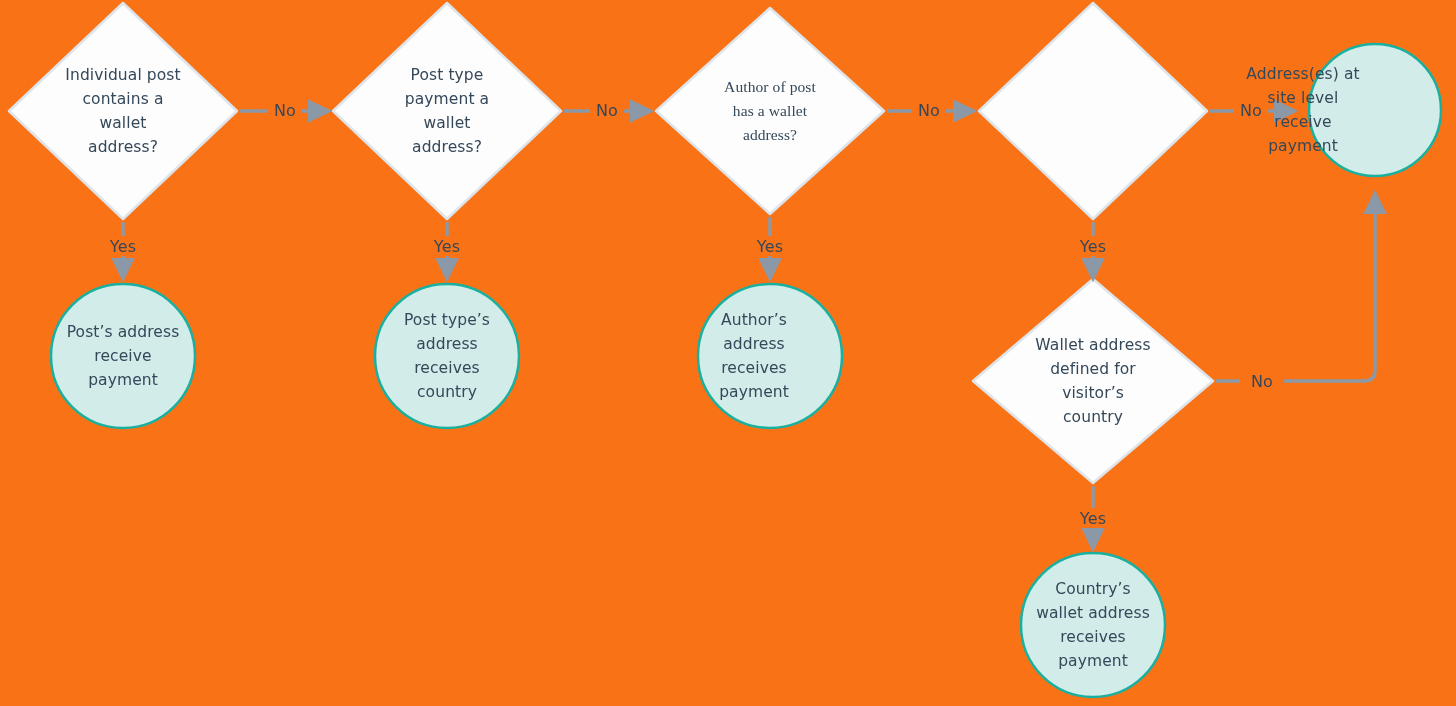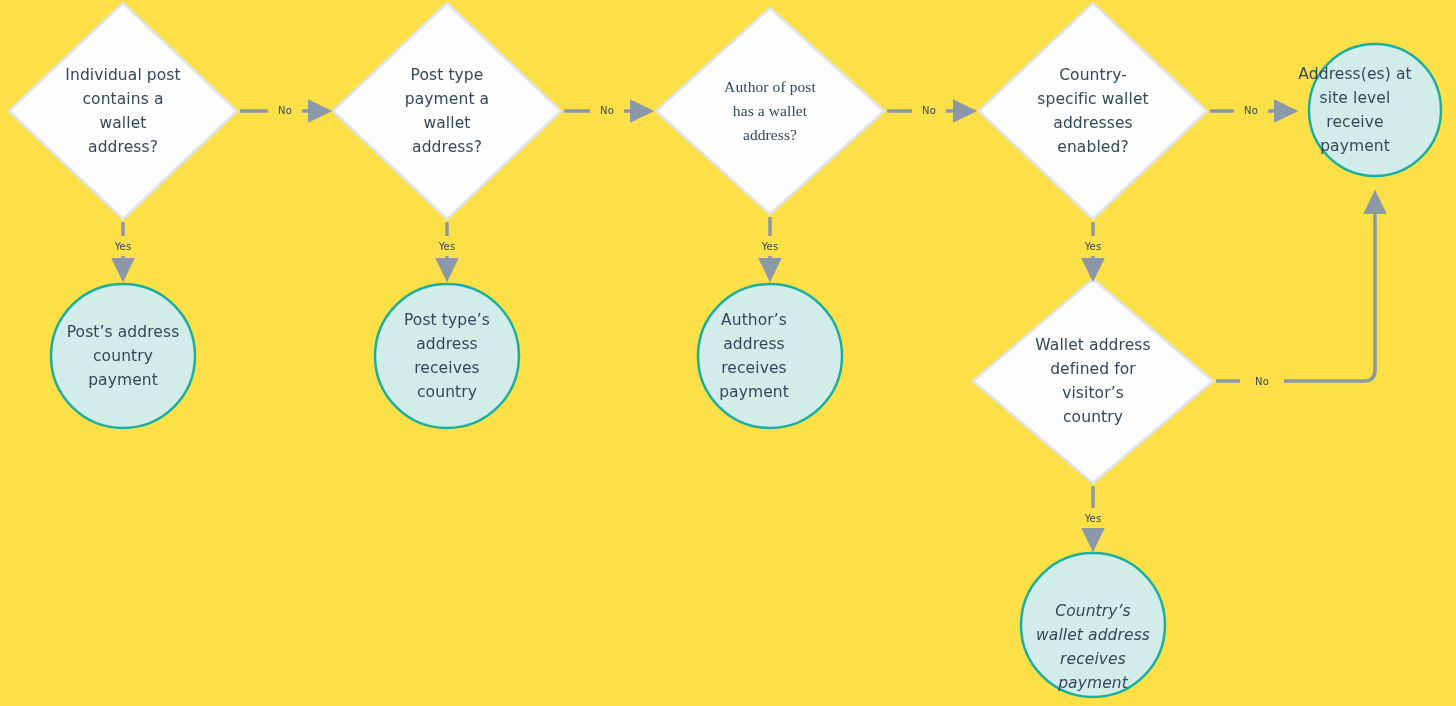--- a/index.html
+++ b/index.html
@@ -4,21 +4,21 @@
 <style>
   html, body {
     margin: 0;
     padding: 0;
     background: #000000;
   }
   #canvas {
     position: relative;
     width: 1456px;
     height: 706px;
-    background: #fde047;
+    background: #f97316;
     overflow: hidden;
     font-family: "DejaVu Sans", "Liberation Sans", sans-serif;
   }
   #svg-layer {
     position: absolute;
     left: 0;
     top: 0;
     width: 1456px;
     height: 706px;
   }
@@ -31,21 +31,21 @@
     color: #34485a;
     font-size: 15.5px;
     line-height: 24px;
     letter-spacing: 0.1px;
     white-space: pre-line;
     pointer-events: none;
   }
   .edge-label {
     position: absolute;
     color: #34485a;
-    font-size: 10px;
+    font-size: 16px;
     line-height: 14px;
     letter-spacing: 0.2px;
     text-align: center;
     transform: translate(-50%, -50%);
   }
 </style>
 </head>
 <body>
 
 <div id="canvas">
@@ -139,21 +139,21 @@
       <line x1="1093" y1="528" x2="1093" y2="546" stroke="#8a98a8" stroke-width="3.5" marker-end="url(#arrowhead)"></line>
     </g>
   </svg>
 
   <div class="node-label" style="left:23px; top:51px; width:200px; height:120px;">Individual post
 contains a
 wallet
 address?</div>
 
   <div class="node-label" style="left:53px; top:308px; width:140px; height:96px;">Post’s address
-country
+receive
 payment</div>
 
   <div class="node-label" style="left:347px; top:51px; width:200px; height:120px;">Post type
 payment a
 wallet
 address?</div>
 
   <div class="node-label" style="left:380px; top:296px; width:134px; height:120px;">Post type’s
 address
 receives
@@ -161,36 +161,32 @@
 
   <div class="node-label" style="left:668px; top:63px; width:204px; height:96px;font-family:Liberation Serif, serif;">Author of post
 has a wallet
 address?</div>
 
   <div class="node-label" style="left:690px; top:296px; width:128px; height:120px;">Author’s
 address
 receives
 payment</div>
 
-  <div class="node-label" style="left:993px; top:51px; width:200px; height:120px;">Country-
-specific wallet
-addresses
-enabled?</div>
-
-  <div class="node-label" style="left:1290px; top:50px; width:130px; height:120px;">Address(es) at
+
+  <div class="node-label" style="left:1238px; top:50px; width:130px; height:120px;">Address(es) at
 site level
 receive
 payment</div>
 
   <div class="node-label" style="left:991px; top:321px; width:204px; height:120px;">Wallet address
 defined for
 visitor’s
 country</div>
 
-  <div class="node-label" style="left:1022px; top:587px; width:142px; height:120px;font-style:italic;">Country’s
+  <div class="node-label" style="left:1022px; top:565px; width:142px; height:120px;">Country’s
 wallet address
 receives
 payment</div>
 
   <div class="edge-label" style="left:285px; top:111px;">No</div>
   <div class="edge-label" style="left:123px; top:247px;">Yes</div>
   <div class="edge-label" style="left:607px; top:111px;">No</div>
   <div class="edge-label" style="left:447px; top:247px;">Yes</div>
   <div class="edge-label" style="left:929px; top:111px;">No</div>
   <div class="edge-label" style="left:770px; top:247px;">Yes</div>

